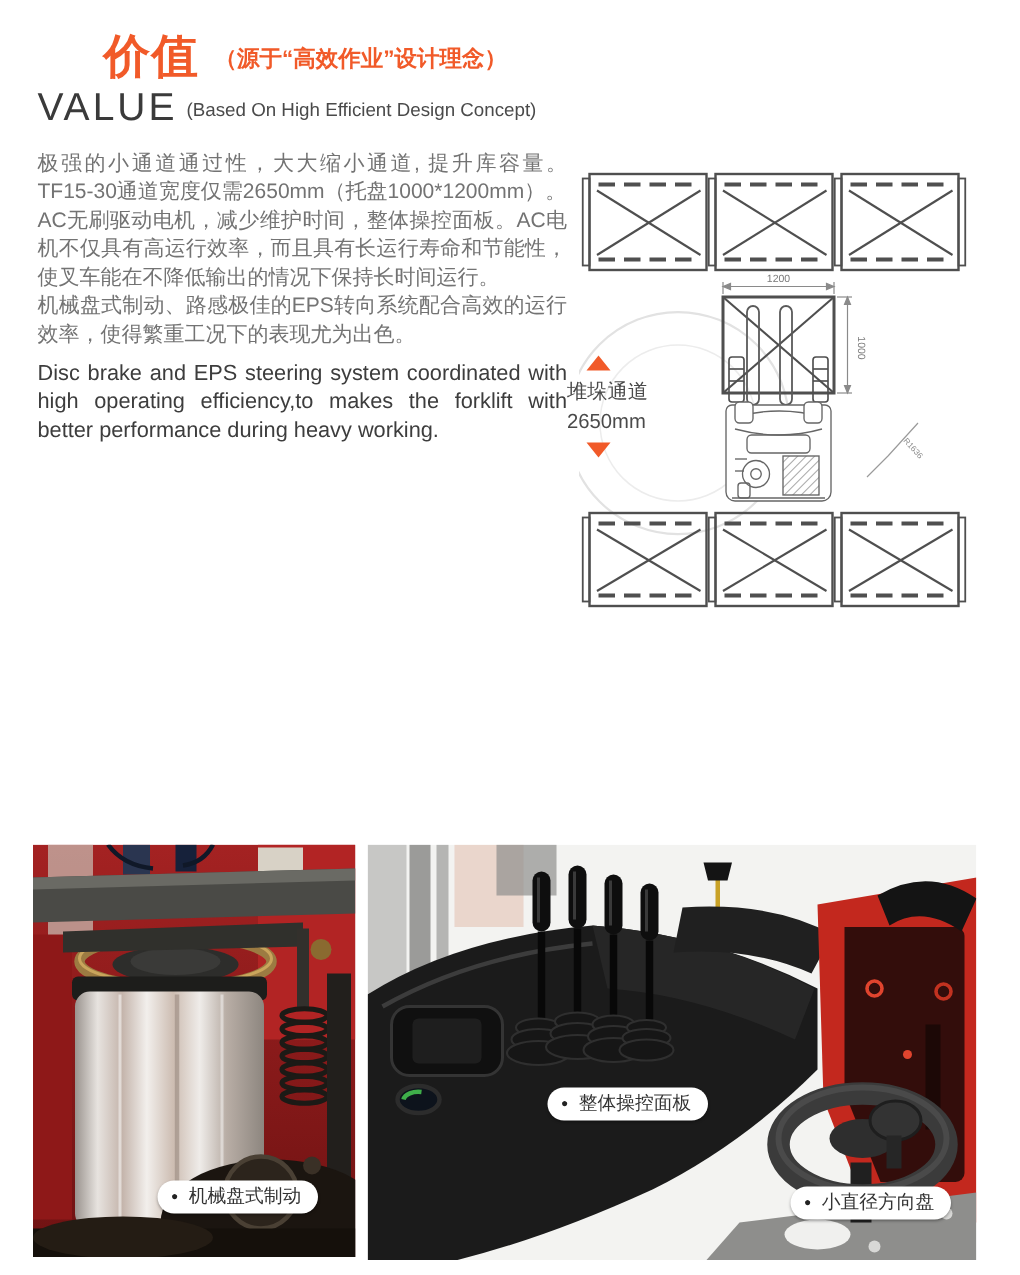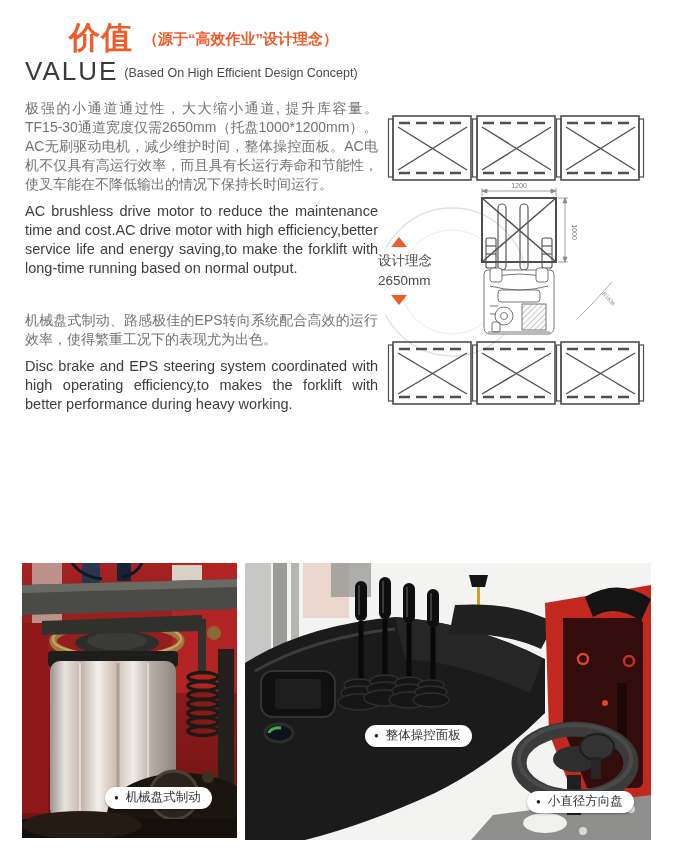--- a/index.html
+++ b/index.html
@@ -50,21 +50,20 @@
   <div class="title-row">
     <span class="title-cn">价值</span><span class="title-note-cn">（源于“高效作业”设计理念）</span>
   </div>
   <div class="value-row">
     <span class="title-en">VALUE</span><span class="title-note-en">(Based On High Efficient Design Concept)</span>
   </div>
 
   <div class="text-col">
     <p class="p-cn">极强的小通道通过性，大大缩小通道, 提升库容量。TF15-30通道宽度仅需2650mm（托盘1000*1200mm）。</p>
     <p class="p-cn">AC无刷驱动电机，减少维护时间，整体操控面板。AC电机不仅具有高运行效率，而且具有长运行寿命和节能性，使叉车能在不降低输出的情况下保持长时间运行。</p>
-    <p class="p-en gap-b">AC brushless drive motor to reduce the maintenance time and cost.AC drive motor with high efficiency,better service life and energy saving,to make the forklift with long-time running based on normal output.</p>
     <p class="p-cn">机械盘式制动、路感极佳的EPS转向系统配合高效的运行效率，使得繁重工况下的表现尤为出色。</p>
     <p class="p-en">Disc brake and EPS steering system coordinated with high operating efficiency,to makes the forklift with better performance during heavy working.</p>
   </div>
 
   <div class="diagram">
     <svg width="260" height="300" viewBox="0 0 260 300">
       <defs>
         <pattern id="hatch" width="4" height="4" patternTransform="rotate(45)" patternUnits="userSpaceOnUse">
           <line x1="0" y1="0" x2="0" y2="4" stroke="#8a8a8a" stroke-width="1"></line>
         </pattern>
@@ -184,21 +183,21 @@
           <line x1="181" y1="287" x2="248" y2="287" stroke-width="2.6" stroke-dasharray="11 6"></line>
           <line x1="180" y1="243" x2="249" y2="284" stroke-width="1.4"></line>
           <line x1="249" y1="243" x2="180" y2="284" stroke-width="1.4"></line>
         </g>
       </g>
     </svg>
   </div>
 
   <div class="aisle-label">
     <div class="tri tri-up"></div>
-    <div>设计理念</div>
+    <div>堆垛通道</div>
     <div>2650mm</div>
     <div class="tri tri-down"></div>
   </div>
 
 
   <div class="photo photo-left">
     <svg width="215" height="275" viewBox="0 0 215 275">
       <defs>
         <linearGradient id="silver" x1="0" y1="0" x2="1" y2="0">
           <stop offset="0" stop-color="#9a938e"></stop>

